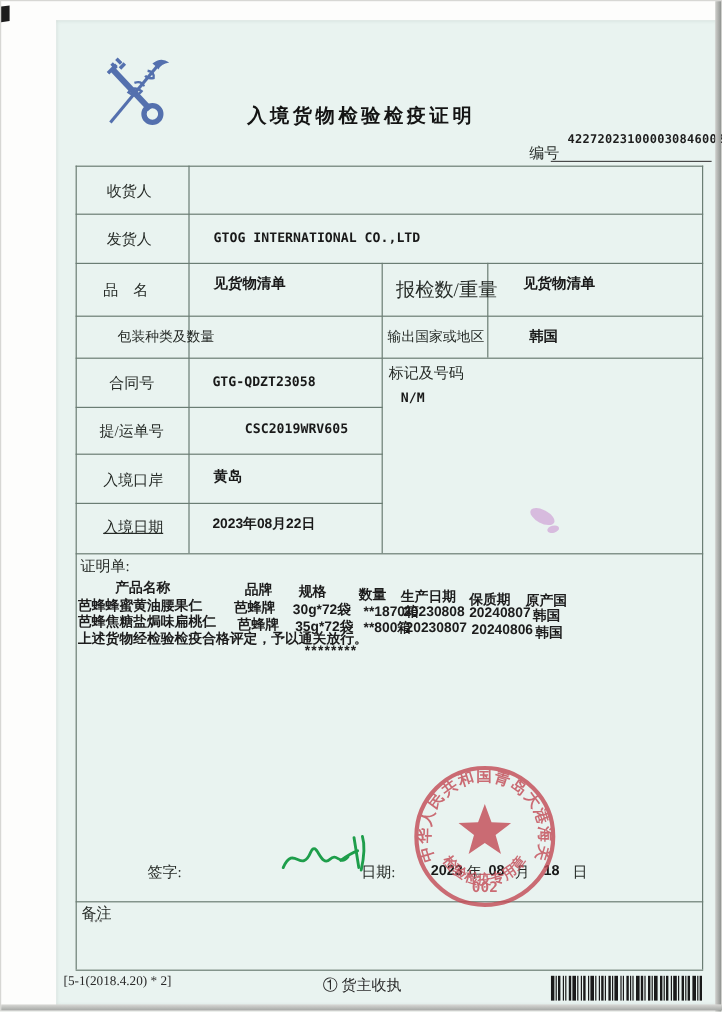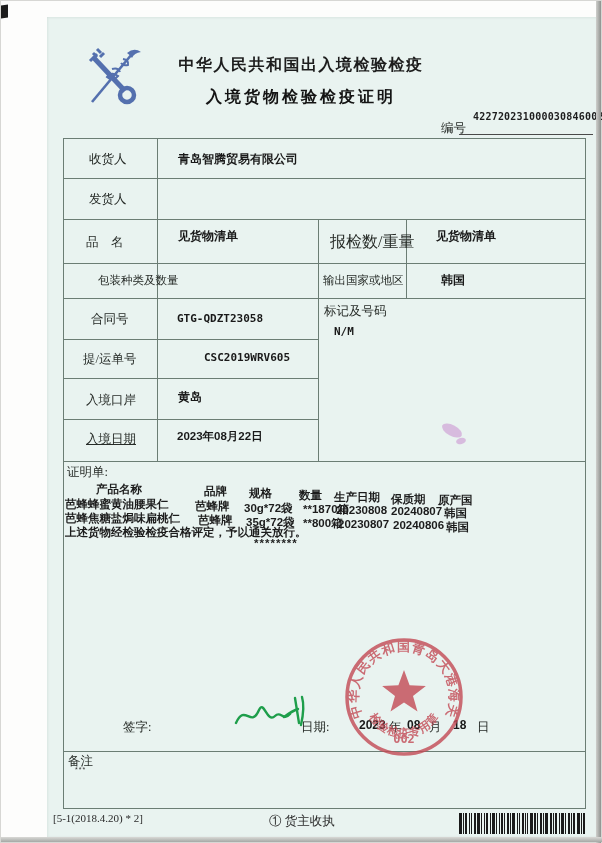--- a/index.html
+++ b/index.html
@@ -36,21 +36,20 @@
       <path d="M44,8 q7,-6 14,-1 q-7,1 -9,6 q-2,-3 -5,-5 z" fill="#5470ae" stroke="none"></path>
       <path d="M40,14 q6,1 5,6 q-5,1 -7,-2" stroke-width="2"></path>
       <path d="M11,13 L42,46" stroke-width="5"></path>
       <path d="M7,16 l7,-7 M10,8 l4,4 M14,4 l4,4 M17,12 l4,-4" stroke-width="3"></path>
       <circle cx="44" cy="50" r="7" stroke-width="4.5"></circle>
       <path d="M24,32 q5,-6 11,-1 q-5,6 -11,1 z" stroke-width="2"></path>
       <path d="M29,24 q6,-2 8,3" stroke-width="2"></path>
     </g>
   </svg>
 
-  <div class="abs t1" style="left:120px;top:54px;width:360px;">中华人民共和国出入境检验检疫</div>
   <div class="abs t2" style="left:120px;top:86px;width:360px;">入境货物检验检疫证明</div>
 
   <span class="abs lab" style="left:440px;top:119px;">编号</span>
   <span class="abs serial-num" style="left:472px;top:110px;">422720231000030846002</span>
   <div class="serial-line"></div>
 
   <div class="hl" style="left:62px;top:137px;width:523px;"></div>
   <div class="hl" style="left:62px;top:177px;width:523px;"></div>
   <div class="hl" style="left:62px;top:218px;width:523px;"></div>
   <div class="hl" style="left:62px;top:262px;width:523px;"></div>
@@ -61,23 +60,23 @@
   <div class="hl" style="left:62px;top:460px;width:523px;"></div>
   <div class="hl" style="left:62px;top:750px;width:523px;"></div>
   <div class="hl" style="left:62px;top:807px;width:523px;"></div>
   <div class="vl" style="left:62px;top:137px;height:670px;"></div>
   <div class="vl" style="left:584px;top:137px;height:670px;"></div>
   <div class="vl" style="left:156px;top:137px;height:323px;"></div>
   <div class="vl" style="left:317px;top:218px;height:242px;"></div>
   <div class="vl" style="left:405px;top:218px;height:79px;"></div>
 
   <span class="abs lab" style="left:88px;top:150px;">收货人</span>
-  <span class="abs val" style="left:177px;top:150px;">青岛智腾贸易有限公司</span>
 
   <span class="abs lab" style="left:88px;top:190px;">发货人</span>
+  <span class="abs mono" style="left:177px;top:191px;">GTOG INTERNATIONAL CO.,LTD</span>
 
   <span class="abs lab" style="left:85px;top:233px;">品　名</span>
   <span class="abs val" style="left:177px;top:227px;">见货物清单</span>
   <span class="abs lab" style="left:329px;top:231px;font-size:16px;">报检数/重量</span>
   <span class="abs val" style="left:435px;top:227px;">见货物清单</span>
 
   <span class="abs lab" style="left:67px;top:272px;font-size:11.5px;margin-left:30px;">包装种类及数量</span>
   <span class="abs lab" style="left:322px;top:272px;font-size:11.5px;">输出国家或地区</span>
   <span class="abs val" style="left:440px;top:271px;">韩国</span>
 

